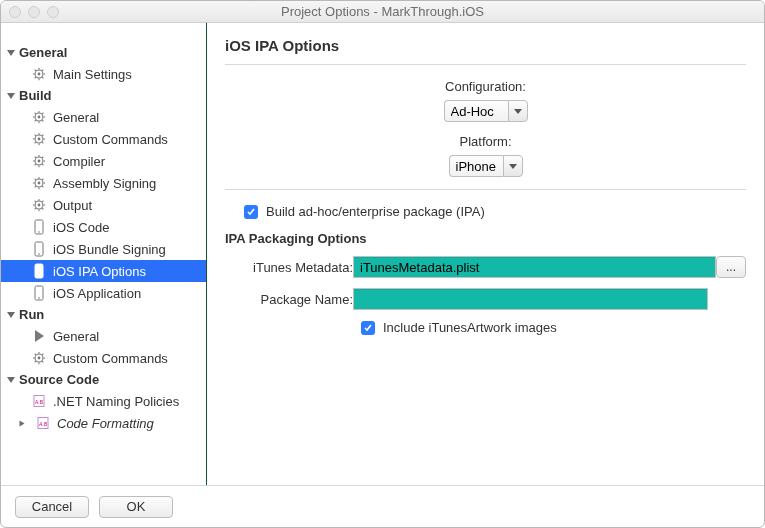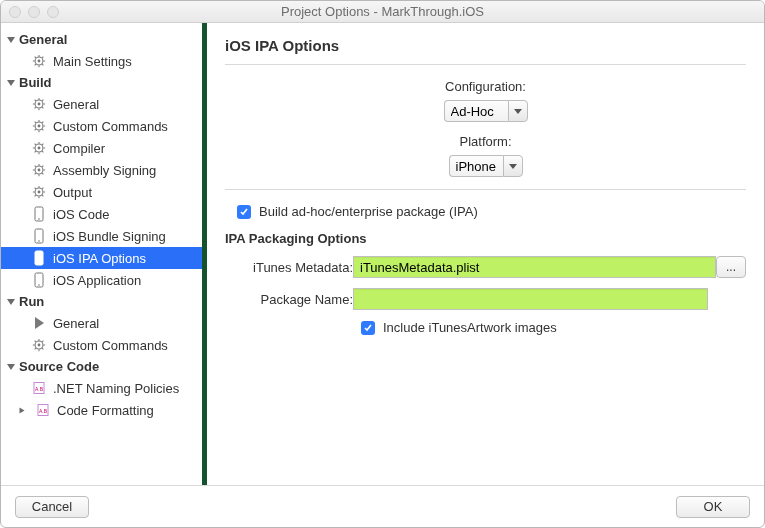--- a/index.html
+++ b/index.html
@@ -3,44 +3,44 @@
 <meta charset="utf-8">
 <style>
   * { box-sizing: border-box; }
   html, body { margin: 0; padding: 0; font-family: -apple-system, "Helvetica Neue", Arial, sans-serif; font-size: 13px; color: #333; background:#fff;}
   .window { width: 765px; height: 528px; border: 1px solid #b8b8b8; border-radius: 6px; background: #fff; overflow: hidden; display:flex; flex-direction:column;}
   .titlebar { height: 22px; background: linear-gradient(#f6f6f6,#e8e8e8); border-bottom:1px solid #d0d0d0; display:flex; align-items:center; padding:0 8px; position:relative;}
   .traffic { display:flex; gap:7px; }
   .tl { width:12px; height:12px; border-radius:50%; background:#e6e6e6; border:1px solid #cfcfcf;}
   .title { position:absolute; left:0; right:0; text-align:center; color:#6d6d6d; font-size:13px;}
   .body { flex:1; display:flex; overflow:hidden;}
-  .sidebar { width:206px; border-right:5px solid #14532d; overflow-y:auto; padding:6px 0;}
+  .sidebar { width:206px; border-right:1px solid #14532d; overflow-y:auto; padding:19px 0;}
   .section-header { display:flex; align-items:center; padding:3px 8px 3px 6px; font-weight:bold; cursor:default;}
   .disc { width:0; height:0; border-left:4px solid transparent; border-right:4px solid transparent; border-top:6px solid #6b6b6b; margin-right:4px;}
   .tree-item { display:flex; align-items:center; padding:3px 4px 3px 30px; gap:6px; cursor:default; white-space:nowrap;}
-  .tree-item.expandable { padding-left:18px;}
+  .tree-item.expandable { padding-left:18px;font-style:italic;}
   .tree-item.selected { background:#2a6ff8; color:#fff;}
   .tree-item.selected .icon svg * { stroke:#fff; fill:#fff;}
   .icon { width:16px; height:16px; display:flex; align-items:center; justify-content:center;}
   .content { flex:1; padding:14px 18px 10px 18px; display:flex; flex-direction:column; overflow:hidden;}
   .content h2 { margin:0 0 10px 0; font-size:15px; font-weight:bold;}
   .content hr { border:none; border-top:1px solid #d9d9d9; margin:0 0 14px 0;}
   .row { display:flex; align-items:center; margin-bottom:12px; gap:6px;flex-direction:column;}
   .label { text-align:right;}
   .sel { display:inline-flex;}
   .sel input { height:22px; border:1px solid #bdbdbd; border-right:none; border-top-left-radius:4px; border-bottom-left-radius:4px; padding:0 6px; background:linear-gradient(#fdfdfd,#f1f1f1); font-size:13px;}
   .sel .btn-drop { width:20px; height:22px; border:1px solid #bdbdbd; border-top-right-radius:4px; border-bottom-right-radius:4px; background:linear-gradient(#fdfdfd,#e7e7e7); display:flex; align-items:center; justify-content:center;}
-  .cb { display:flex; align-items:center; gap:8px; margin-left:12px;}
+  .cb { display:flex; align-items:center; gap:8px; margin-left:19px;}
   .cbx { width:14px; height:14px; border-radius:3px; background:#2f7bff; display:flex; align-items:center; justify-content:center;}
   .subhead { font-weight:bold; margin:12px 0 10px 0;}
   .frow { display:flex; align-items:center; margin-bottom:10px; }
   .frow .flabel { width:128px; text-align:right;}
-  .txt { flex:1; height:22px; border:1px solid #c0c0c0; border-radius:0; padding:0 6px; background:#bef264; font-size:13px; box-shadow: inset 0 1px 1px rgba(0,0,0,0.06);}
+  .txt { flex:1; height:22px; border:1px solid #c0c0c0; border-radius:0; padding:0 6px; background:#14b8a6; font-size:13px; box-shadow: inset 0 1px 1px rgba(0,0,0,0.06);}
   .square-btn { width:30px; height:22px; border:1px solid #bdbdbd; border-radius:4px; background:linear-gradient(#fdfdfd,#ececec); font-size:12px; display:flex; align-items:center; justify-content:center;}
-  .footer { height:42px; border-top:1px solid #d9d9d9; display:flex; align-items:center; justify-content:space-between; padding:0 14px; gap:10px;}
+  .footer { height:42px; border-top:1px solid #d9d9d9; display:flex; align-items:center; justify-content:flex-start; padding:0 14px; gap:10px;}
   .btn { height:22px; min-width:74px; border:1px solid #bdbdbd; border-radius:4px; background:linear-gradient(#fdfdfd,#ececec); font-size:13px; display:flex; align-items:center; justify-content:center; padding:0 14px;}
   .small-arrow { width:0; height:0; border-left:4px solid transparent; border-right:4px solid transparent; border-top:5px solid #555;}
   .play { width:0; height:0; border-top:6px solid transparent; border-bottom:6px solid transparent; border-left:9px solid #7a7a7a;}
   .mini-disc { width:0; height:0; border-left:3px solid transparent; border-right:3px solid transparent; border-top:5px solid #6b6b6b; transform:rotate(-90deg); margin-right:4px;}
 </style>
 </head>
 <body>
 
 <div class="window">
 

